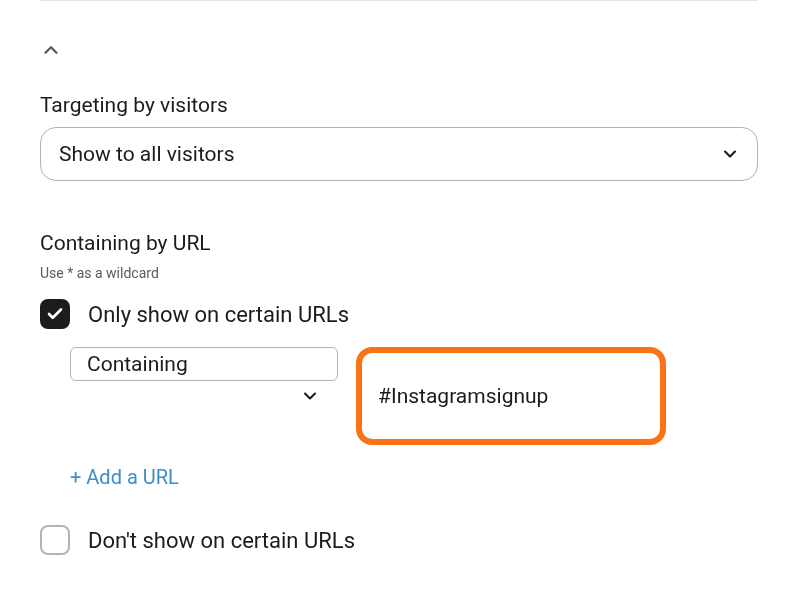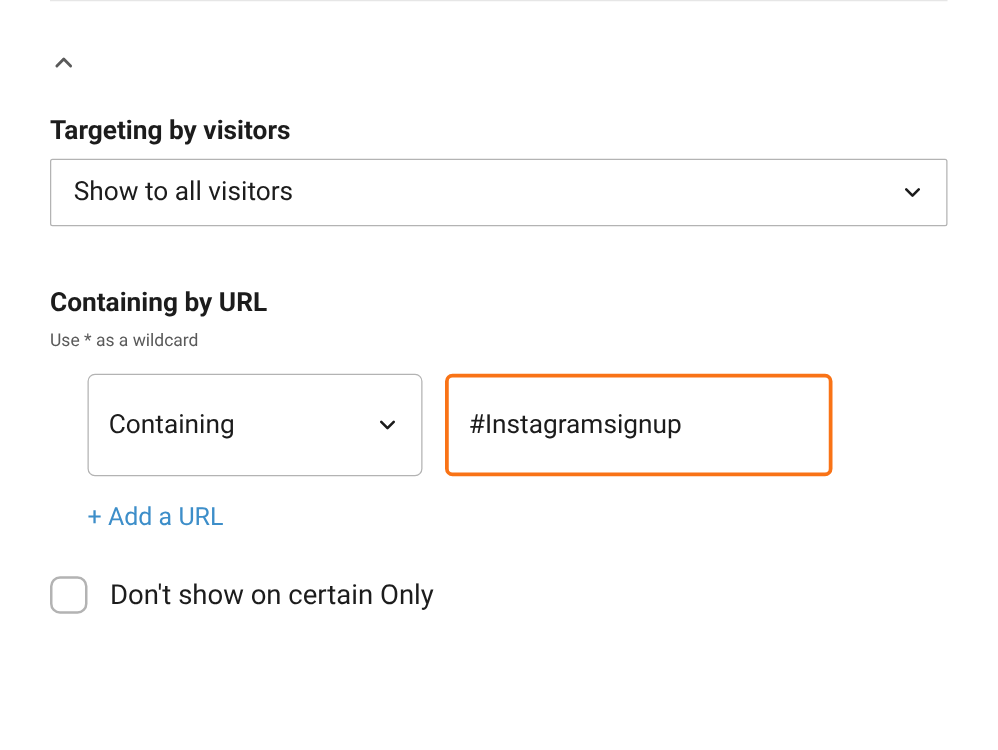--- a/index.html
+++ b/index.html
@@ -33,21 +33,21 @@
     .chevron-up {
       width: 22px;
       height: 22px;
       color: #5a5a5a;
     }
     .field-group {
       margin-bottom: 50px;
     }
     .field-label {
       font-size: 21px;
-      font-weight: 700;
+      font-weight: 400;
       color: #1c1c1c;
       margin-bottom: 10px;
       display: block;
     }
     .field-hint {
       font-size: 14px;
       color: #5a5a5a;
       font-weight: 400;
       margin-bottom: 18px;
       margin-top: 2px;
@@ -55,21 +55,21 @@
     .select-wrapper {
       position: relative;
       width: 100%;
     }
     .select-box {
       width: 100%;
       padding: 14px 18px;
       font-size: 21px;
       color: #1c1c1c;
       border: 1px solid #b3b3b3;
-      border-radius: 2px;
+      border-radius: 16px;
       background: #fff;
       appearance: none;
       cursor: pointer;
       font-family: inherit;
     }
     .select-chevron {
       position: absolute;
       right: 18px;
       top: 50%;
       transform: translateY(-50%);
@@ -120,36 +120,36 @@
       margin-left: 30px;
       margin-bottom: 20px;
       margin-top: 18px;
     }
     .small-select-wrapper {
       position: relative;
       width: 268px;
     }
     .small-select {
       width: 100%;
-      padding: 28px 16px;
+      padding: 4px 16px;
       font-size: 21px;
       border: 1px solid #b3b3b3;
       border-radius: 6px;
       background: #fff;
       appearance: none;
       cursor: pointer;
       font-family: inherit;
       color: #1c1c1c;
     }
     .url-input {
       width: 310px;
-      padding: 13px 16px;
-      font-size: 21px;
-      border: 3px solid #f97316;
-      border-radius: 6px;
+      padding: 31px 16px;
+      font-size: 21px;
+      border: 6px solid #f97316;
+      border-radius: 16px;
       background: #fff;
       font-family: inherit;
       color: #1c1c1c;
     }
     .add-url-link {
       margin-left: 30px;
       font-size: 20px;
       color: #3d8ec9;
       cursor: pointer;
       display: inline-block;
@@ -180,35 +180,43 @@
           <polyline points="6 9 12 15 18 9"></polyline>
         </svg>
       </span>
     </div>
   </div>
 
   <div>
     <label class="field-label">Containing by URL</label>
     <div class="field-hint">Use * as a wildcard</div>
 
+    <div class="checkbox-row">
+      <div class="checkbox checked">
+        <svg viewBox="0 0 24 24" fill="none" stroke="currentColor" stroke-width="3.5" stroke-linecap="round" stroke-linejoin="round">
+          <polyline points="20 6 9 17 4 12"></polyline>
+        </svg>
+      </div>
+      <span class="checkbox-label">Only show on certain URLs</span>
+    </div>
 
     <div class="url-rule-row">
       <div class="small-select-wrapper">
         <div class="small-select">Containing</div>
         <span>
           <svg class="select-chevron" viewBox="0 0 24 24" fill="none" stroke="currentColor" stroke-width="2.5" stroke-linecap="round" stroke-linejoin="round">
             <polyline points="6 9 12 15 18 9"></polyline>
           </svg>
         </span>
       </div>
       <input type="text" class="url-input" value="#Instagramsignup" style="">
     </div>
 
     <span class="add-url-link">+ Add a URL</span>
 
     <div class="checkbox-row dont-show-row">
       <div class="checkbox">
         
       </div>
-      <span class="checkbox-label">Don't show on certain Only</span>
+      <span class="checkbox-label">Don't show on certain URLs</span>
     </div>
   </div>
 </div>
 
 </body></html>

